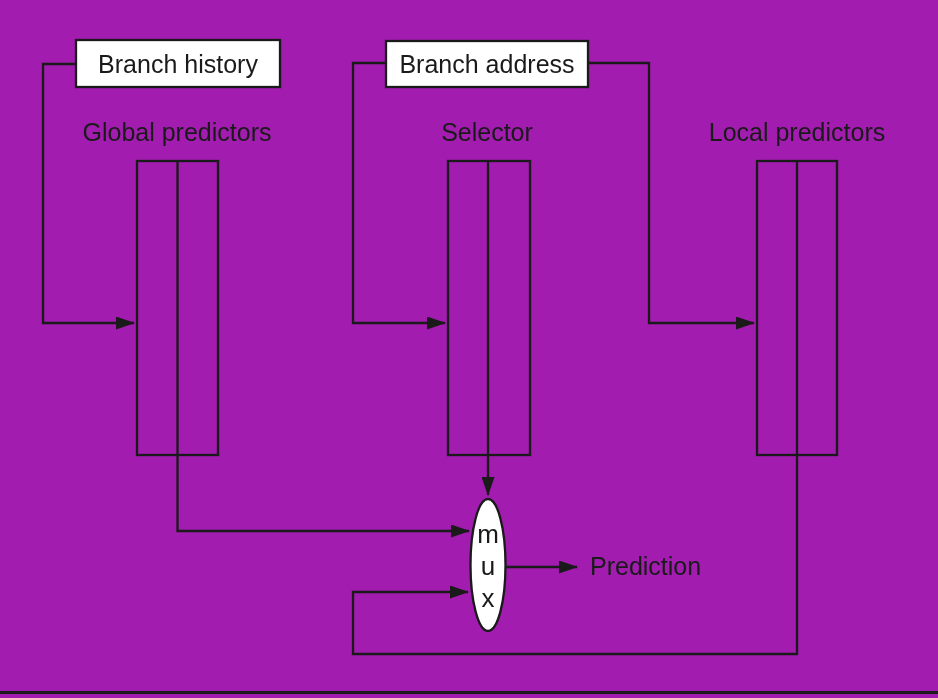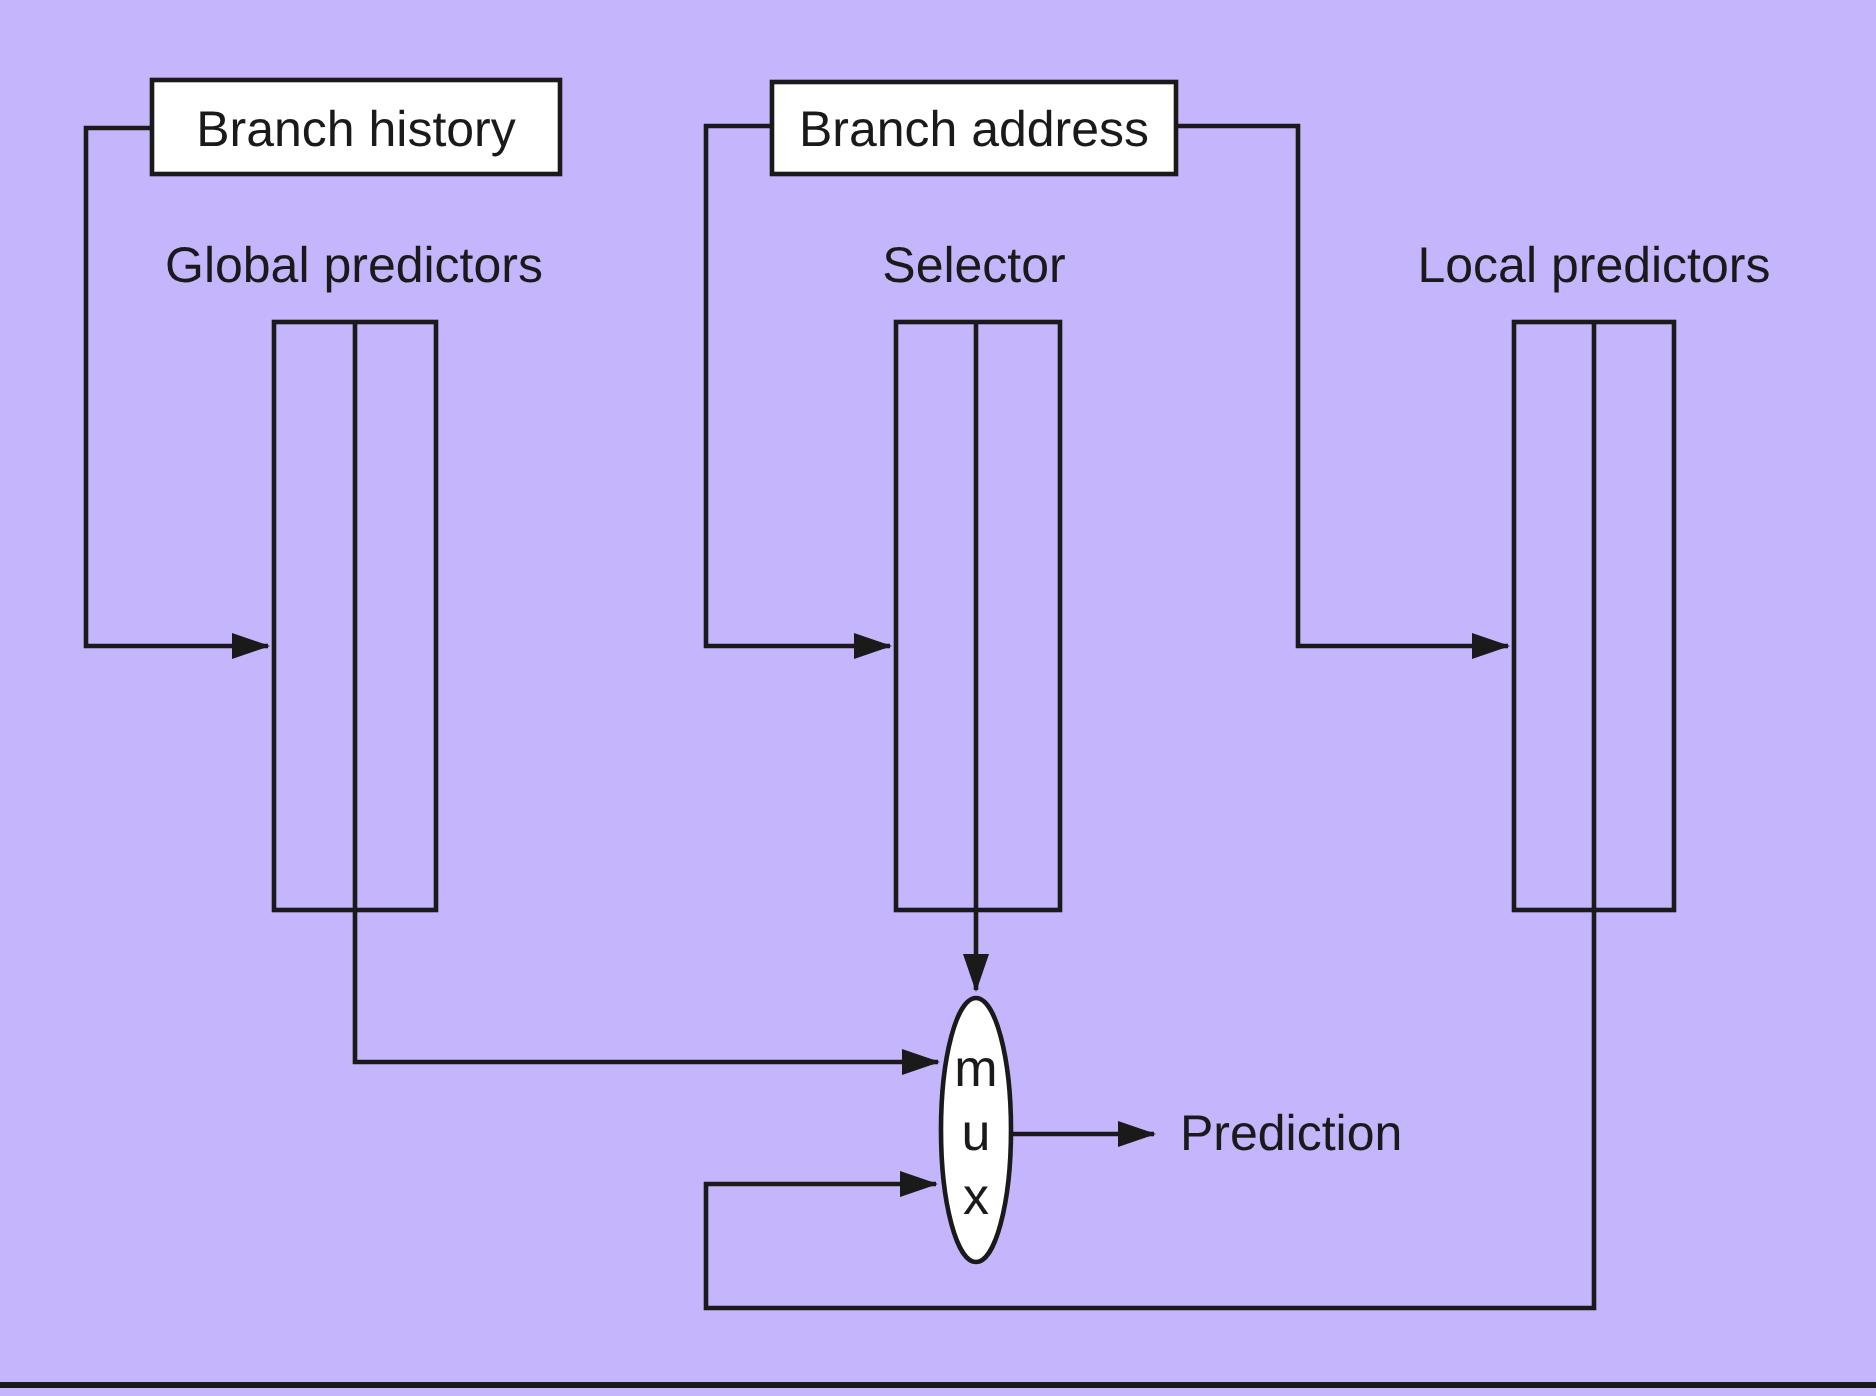--- a/index.html
+++ b/index.html
@@ -4,21 +4,21 @@
 <style>
   html, body {
     margin: 0;
     padding: 0;
     background: #ffffff;
   }
   .canvas {
     position: relative;
     width: 938px;
     height: 698px;
-    background: #c4b5fd;
+    background: #a21caf;
     overflow: hidden;
     font-family: "Liberation Sans", sans-serif;
   }
   svg text {
     font-family: "Liberation Sans", sans-serif;
     fill: #1a1a1a;
   }
   .label {
     font-size: 25px;
   }

